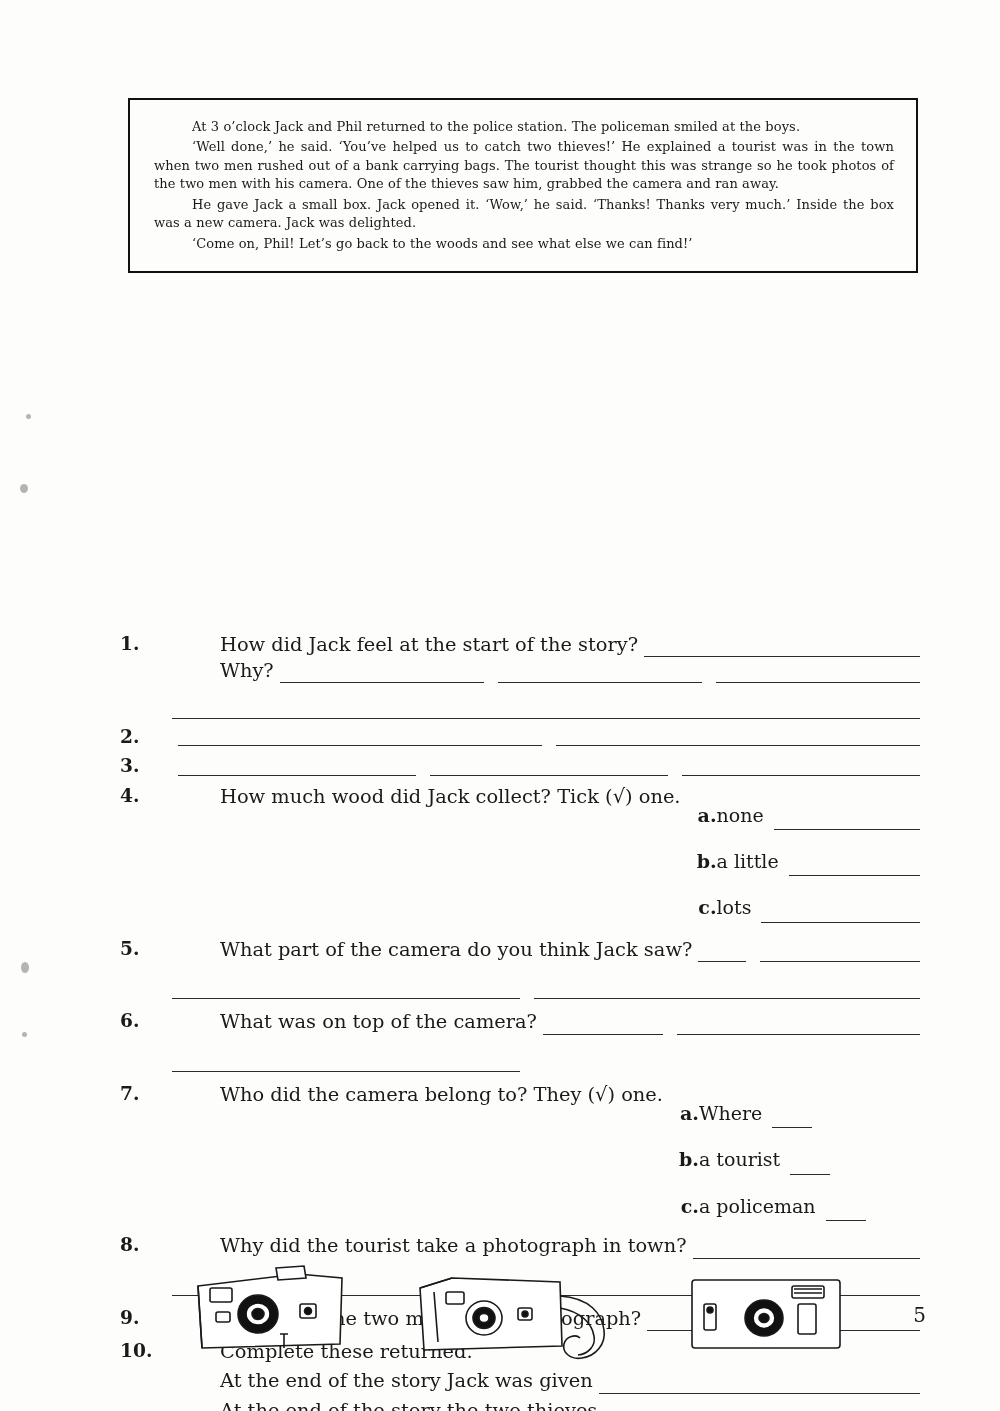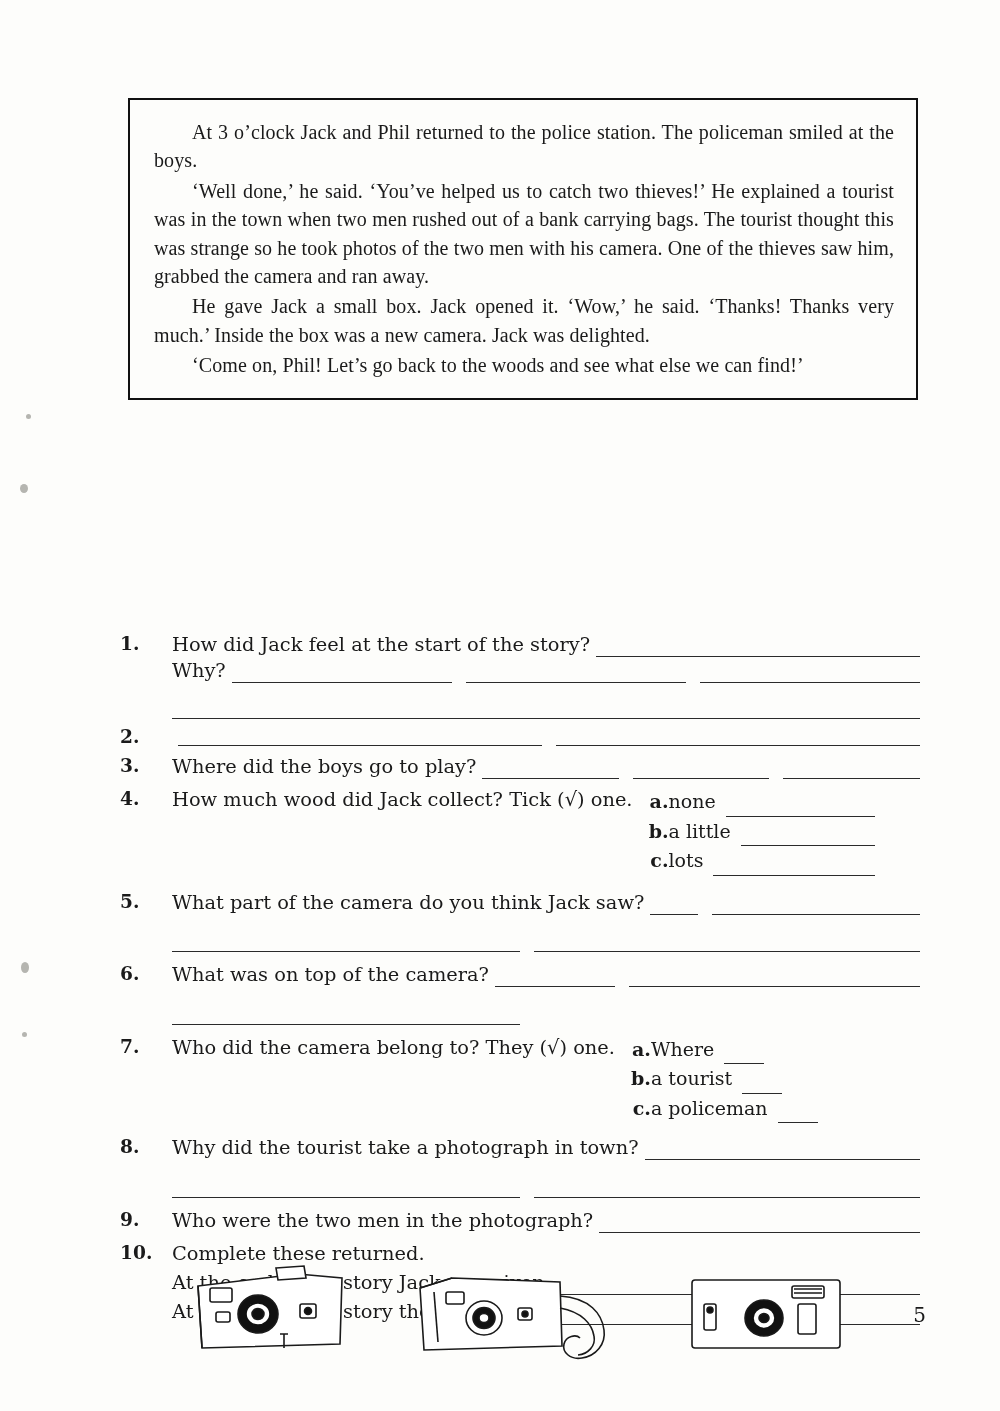--- a/index.html
+++ b/index.html
@@ -35,25 +35,24 @@
     top: 98px;
     width: 790px;
     border: 2px solid #111;
     padding: 18px 22px 16px 24px;
     box-sizing: border-box;
     background: transparent;
   }
   .passage-box p {
     margin: 0 0 2px 0;
     text-indent: 38px;
-    font-size: 20px;
+    font-size: 13px;
     line-height: 1.42;
     text-align: justify;
     letter-spacing: .1px;
-    font-family: Liberation Serif, serif;
   }
 
   
   .questions {
     position: absolute;
     left: 120px;
     top: 632px;
     width: 800px;
   }
   .q {
@@ -70,21 +69,21 @@
     font-size: 18.6px;
   }
   .q-body {
     margin-left: 52px;
   }
   .q-line {
     display: flex;
     align-items: flex-end;
     white-space: nowrap;
   }
-  .q-text { flex: 0 0 auto; }
+  .q-text { flex: 0 0 auto; margin-left: 48px; }
   .rule {
     flex: 1 1 auto;
     border-bottom: 1.3px solid #2a2a2a;
     height: 1.05em;
     margin-left: 6px;
     min-width: 30px;
   }
   .rule.full { margin-left: 0; }
   .blankrow {
     display: flex;
@@ -105,20 +104,21 @@
     font-size: 19px;
     line-height: 1.55;
   }
   .opt-letter {
     font-weight: bold;
     width: 26px;
     flex: 0 0 26px;
   }
   .opt-label {
     flex: 0 0 auto;
+    margin-top: 17px;
   }
   .opt-rule {
     border-bottom: 1.3px solid #2a2a2a;
     height: 1.05em;
     margin-left: 10px;
     flex: 1 1 auto;
     min-width: 28px;
   }
   .row-split {
     display: flex;
@@ -190,21 +190,20 @@
           <span class="gap"></span>
           <span class="rule full"></span>
         </div>
       </div>
     </div>
 
     <div class="q" style="margin-top:8px;">
       <span class="q-num">3.</span>
       <div class="q-body">
         <div class="q-line">
-          <span class="q-text">Where did the boys go to play?</span>
           <span class="rule"></span>
           <span class="gap"></span>
           <span class="rule full"></span>
           <span class="gap"></span>
           <span class="rule full"></span>
         </div>
       </div>
     </div>
 
     <div class="q" style="margin-top:8px;">

